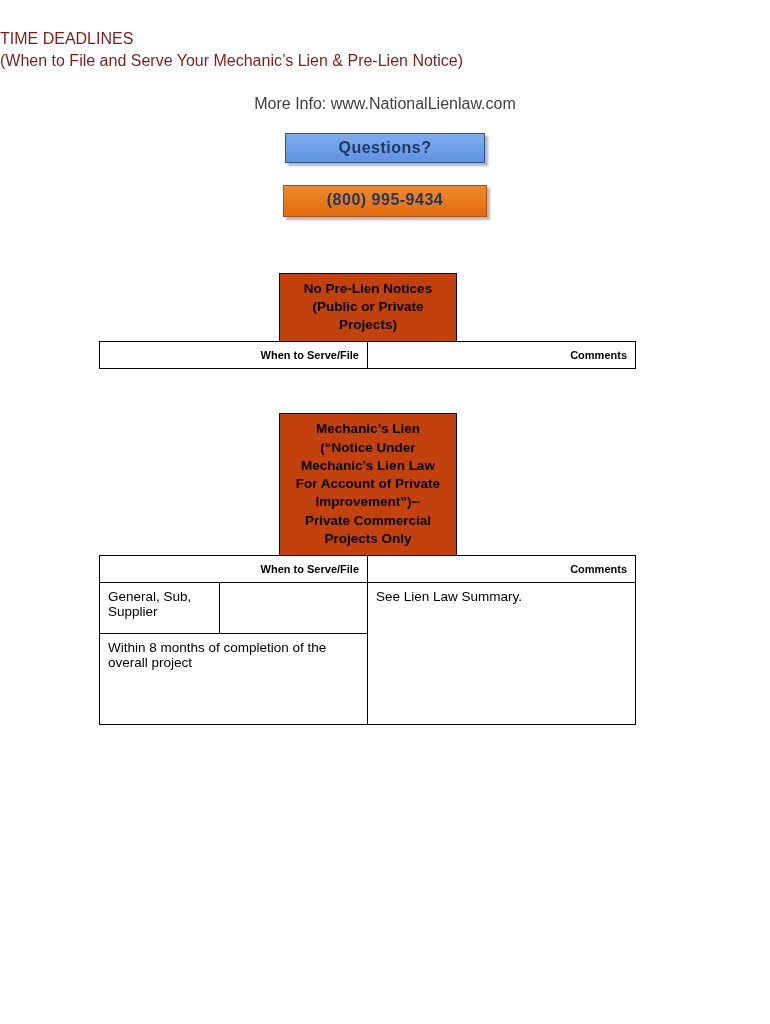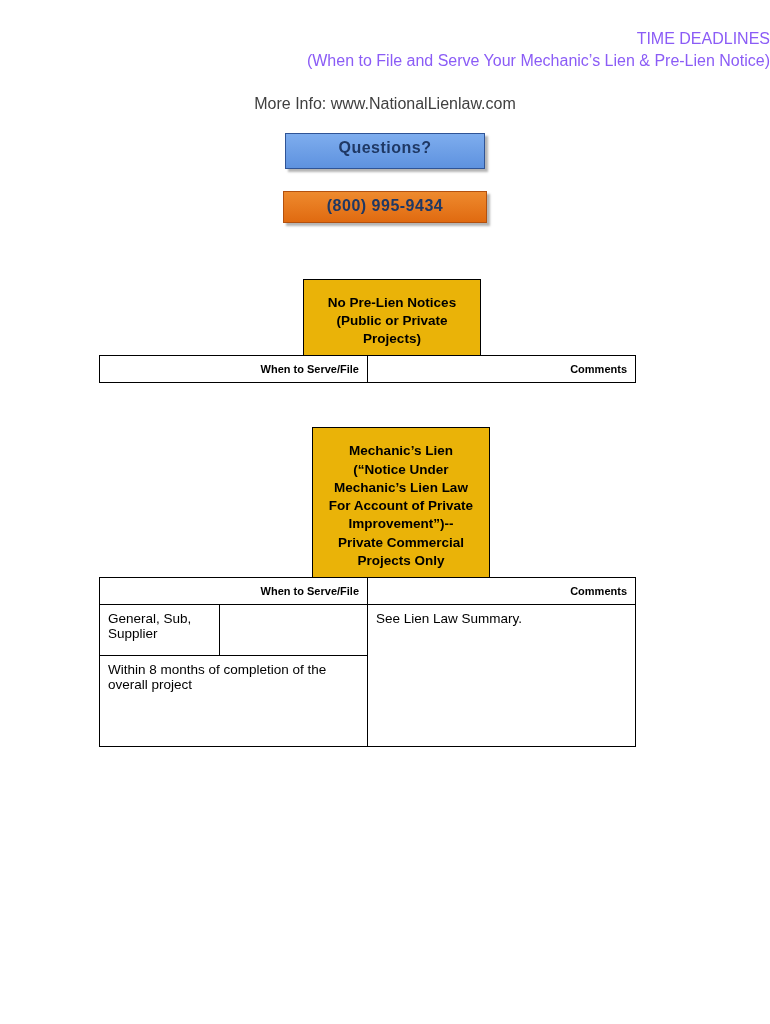--- a/index.html
+++ b/index.html
@@ -27,24 +27,24 @@
   .doc-title {
     text-align: center;
     font-size: 19px;
     font-weight: bold;
     color: #1F3864;
     text-decoration: underline;
     margin-top: 74px;
     letter-spacing: 0.1px;
   }
   .subtitle-block {
-    text-align: right;
+    text-align: left;
     margin-top: 28px;
     font-size: 16px;
-    color: #8b5cf6;
+    color: #7f1d1d;
     line-height: 1.35;
   }
   .subtitle-line1 { display:block; }
   .subtitle-line2 { display:block; }
 
   .orange-block {
     text-align: center;
     margin-top: 22px;
     line-height: 1.35;
   }
@@ -76,21 +76,21 @@
     font-size: 16px;
     letter-spacing: 0.5px;
     text-align: center;
     border: 1px solid #2F5496;
     box-shadow: 3px 3px 2px rgba(120,120,120,0.55);
     color: #1F3864;
     box-sizing: border-box;
   }
   .btn-questions {
     width: 200px;
-    height: 36px;
+    height: 30px;
     line-height: 28px;
     background: #6FA0E8;
     background: linear-gradient(#7EADEE, #5E92DF);
   }
   .btn-phone {
     width: 204px;
     height: 32px;
     line-height: 28px;
     background: #E8761C;
     background: linear-gradient(#EE8A2E, #E06A10);
@@ -102,23 +102,22 @@
   .section {
     position: relative;
   }
   .title-box {
     box-sizing: border-box;
     border: 1px solid #000;
     text-align: center;
     font-weight: bold;
     font-size: 13.5px;
     line-height: 1.35;
-    padding: 14px 8px 7px 8px;
-    background: #eab308;
-    margin-left: 24px;
+    padding: 6px 8px 7px 8px;
+    background: #c2410c;
   }
   .tbl {
     border-collapse: collapse;
     table-layout: fixed;
     background: #ffffff;
   }
   .tbl td, .tbl th {
     border: 1px solid #000;
     vertical-align: top;
     font-size: 13.5px;
@@ -146,21 +145,21 @@
     position: relative;
     left: 99px;
     width: 536px;
     margin-top: -1px;
   }
 
   
   #section2 { margin-top: 44px; }
   #section2 .title-box {
     position: relative;
-    left: 288px;
+    left: 279px;
     width: 178px;
   }
   #section2 .tbl {
     position: relative;
     left: 99px;
     width: 536px;
     margin-top: -1px;
   }
   .row-label {
     font-weight: bold;

